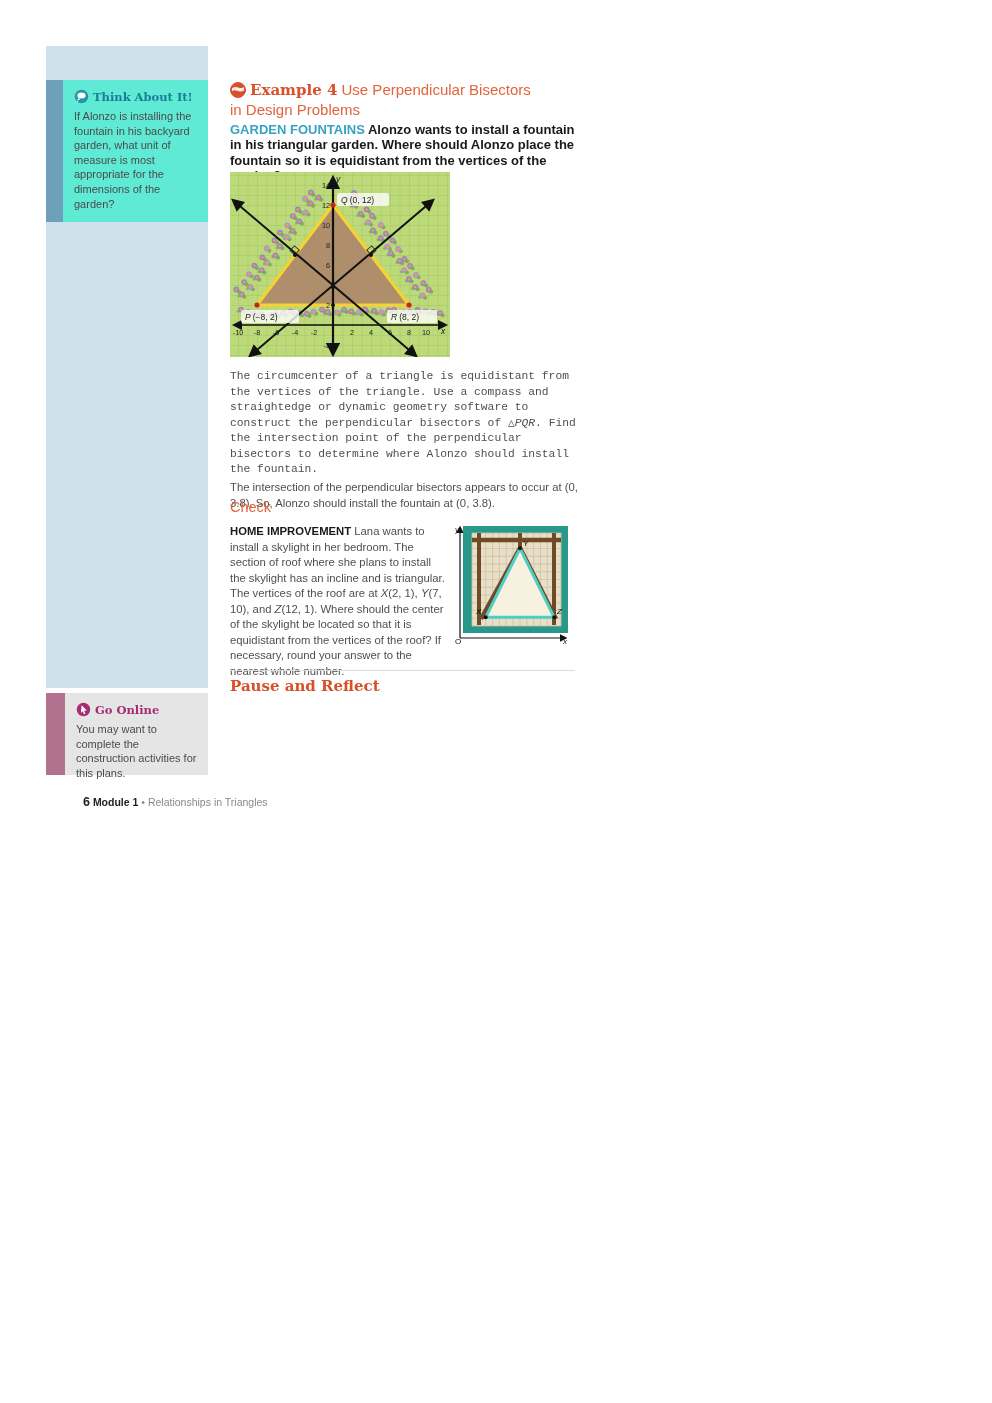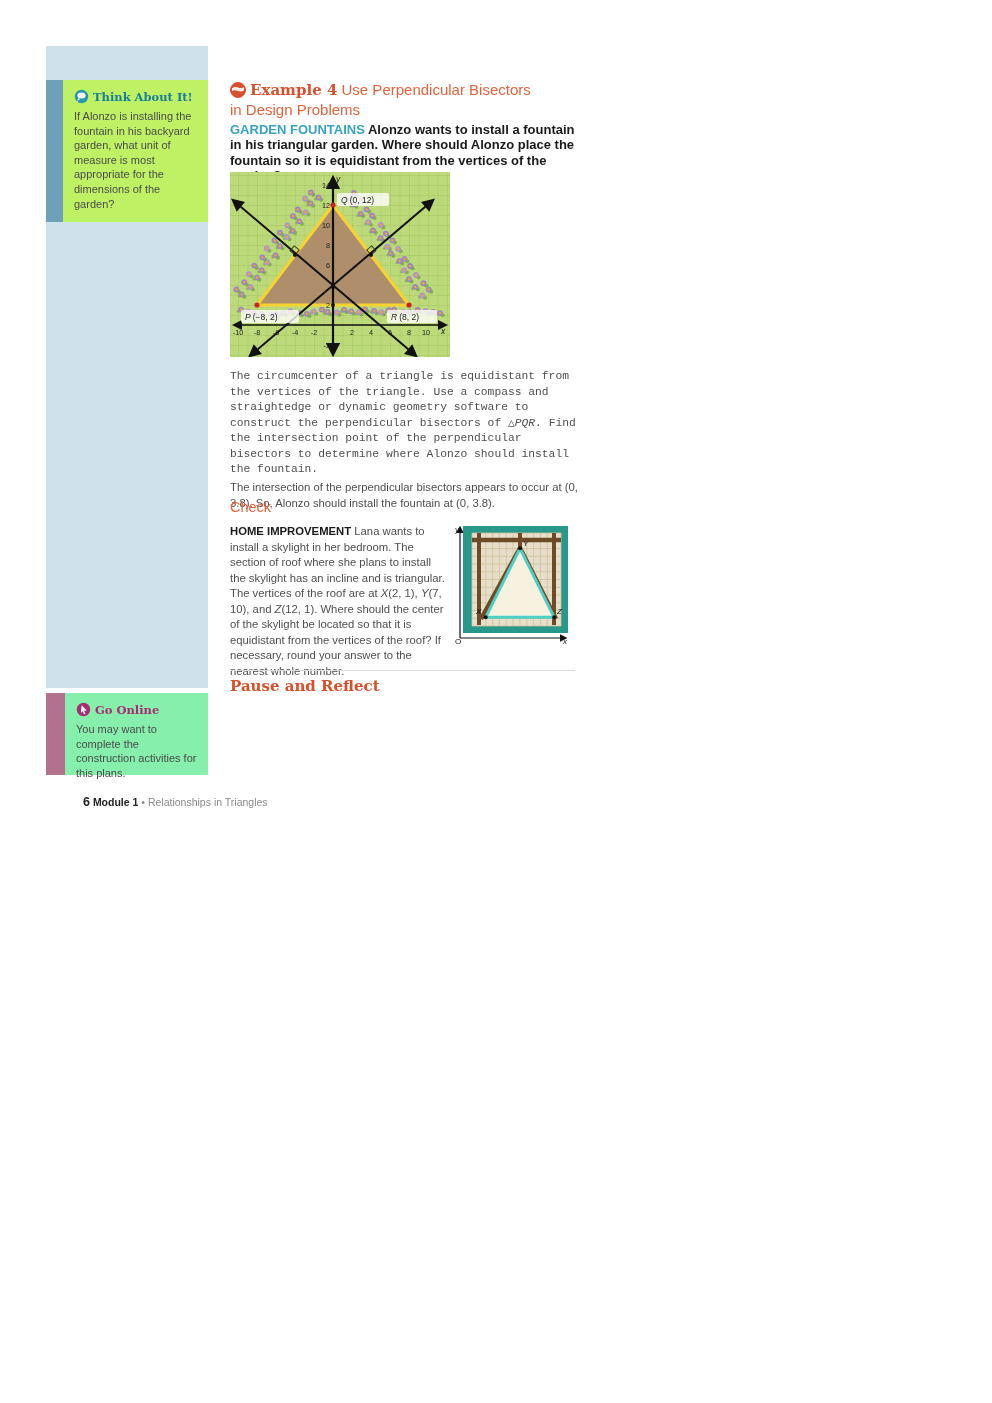--- a/index.html
+++ b/index.html
@@ -6,23 +6,23 @@
   .page{position:relative;width:992px;height:1403px;background:#fff;
         font-family:"Liberation Sans",sans-serif;color:#4f4f4f;overflow:hidden;}
   
   .sidebar-panel{position:absolute;left:46px;top:46px;width:162px;height:642px;background:#cfe2ec;}
   .callout{position:absolute;display:flex;}
   .callout-accent{flex:0 0 17px;}
   .accent-blue{background:#6fa0bb;}
   .accent-plum{background:#b2718e;flex-basis:19px;}
   .callout-body{flex:1;padding:9px 11px 10px 11px;}
   .think{left:46px;top:80px;width:162px;height:142px;}
-  .think .callout-body{background:#bef264;}
+  .think .callout-body{background:#5eead4;}
   .go{left:46px;top:693px;width:162px;height:82px;}
-  .go .callout-body{background:#86efac;}
+  .go .callout-body{background:#e5e5e5;}
   .callout-title{display:flex;align-items:center;gap:4px;
         font-family:"DejaVu Serif",serif;font-weight:bold;font-size:11.5px;}
   .title-teal{color:#1a7f96;}
   .title-plum{color:#a62c74;}
   .callout-text{margin:5px 0 0 0;font-size:11px;line-height:14.6px;color:#4b4b4b;}
   .cicon{width:15px;height:15px;display:inline-block;flex:0 0 15px;}
   
   .footer{position:absolute;left:83px;top:795px;font-size:10.5px;color:#8a8a8a;}
   .footer .pg{font-size:12.5px;font-weight:bold;color:#222;}
   .footer .mod{font-weight:bold;color:#222;}

